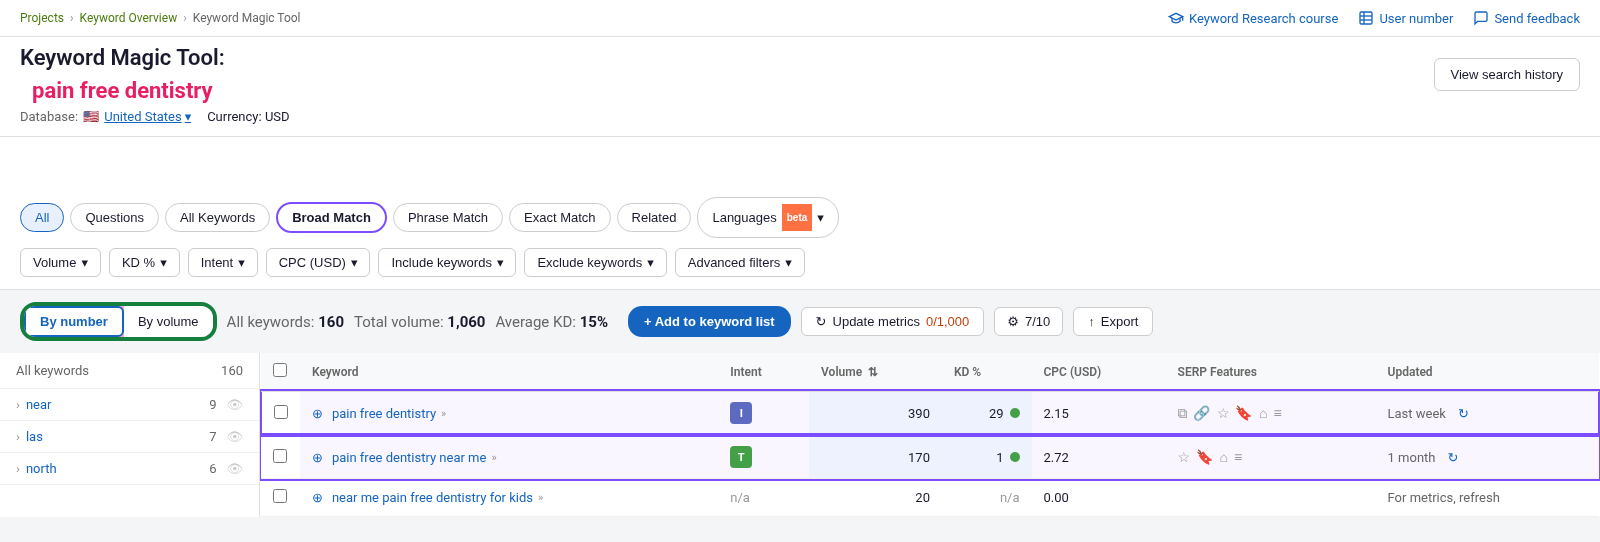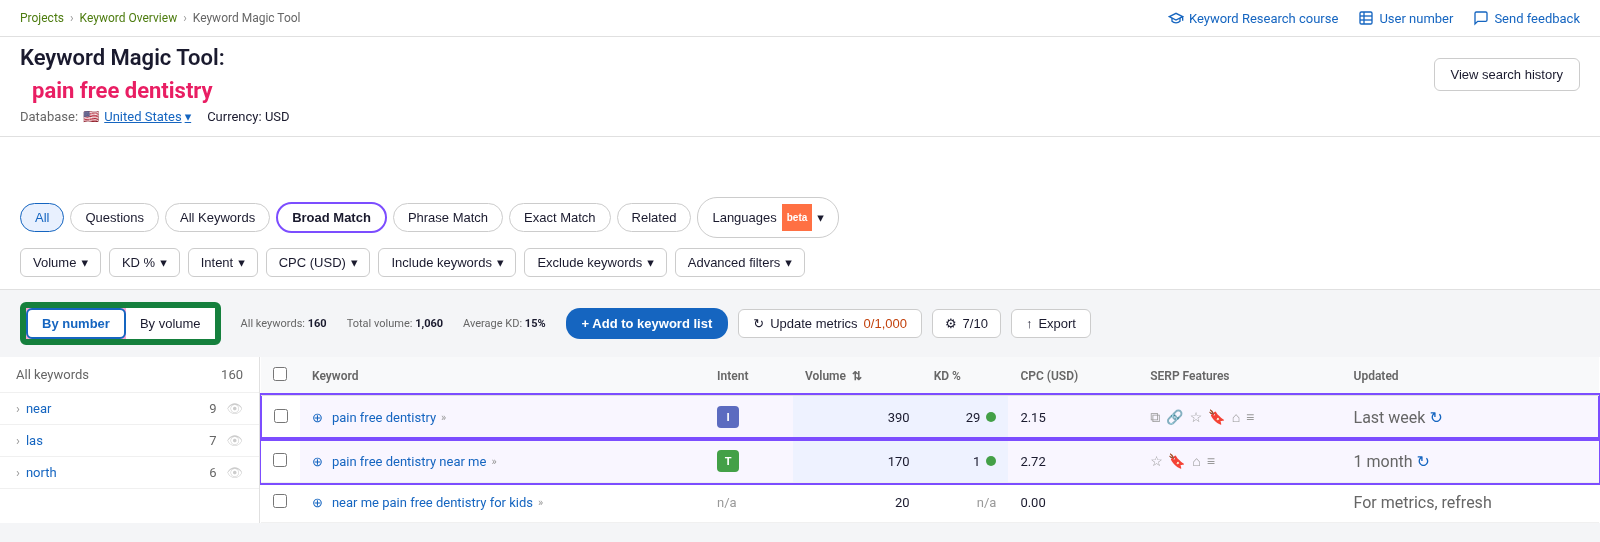--- a/index.html
+++ b/index.html
@@ -27,24 +27,24 @@
     .tab-btn { padding: 6px 14px; border-radius: 20px; border: 1px solid #ccc; background: #fff; color: #1a1a2e; font-size: 13px; cursor: pointer; white-space: nowrap; }
     .tab-btn.active { background: #fff; border: 2px solid #7c4dff; color: #1a1a2e; font-weight: 600; }
     .tab-btn.all-active { background: #e8f0fe; border: 1px solid #1565c0; color: #1565c0; }
     .tab-btn.languages { display: flex; align-items: center; gap: 5px; }
     .beta-badge { background: #ff7043; color: #fff; font-size: 10px; padding: 8px 5px; border-radius: 0; font-weight: 600; }
 
     .filters-row { display: flex; align-items: center; gap: 8px; flex-wrap: wrap; }
     .filter-dropdown { display: flex; align-items: center; gap: 5px; padding: 6px 12px; border: 1px solid #ccc; border-radius: 6px; background: #fff; color: #1a1a2e; font-size: 13px; cursor: pointer; }
 
     .toolbar-section { background: #f4f5f7; padding: 12px 20px; display: flex; align-items: center; gap: 10px; flex-wrap: wrap; }
-    .group-btns { display: flex; border: 6px solid #15803d; border-radius: 6px; overflow: hidden; background: #f9a8d4; }
+    .group-btns { display: flex; border: 4px solid #15803d; border-radius: 16px; overflow: hidden; background: #f9a8d4; }
     .group-btn { padding: 6px 14px; border: none; background: #fff; color: #1a1a2e; font-size: 13px; cursor: pointer; }
     .group-btn.active { background: #fff; border: 2px solid #1565c0; color: #1565c0; font-weight: 600; border-radius: 6px; }
-    .stats-text { color: #666; font-size: 11px; margin-left: 10px; }
+    .stats-text { color: #666; font-size: 15px; }
     .stats-text strong { color: #1a1a2e; }
     .add-keyword-btn { background: #1565c0; color: #fff; border: none; border-radius: 14px; padding: 8px 16px; font-size: 13px; font-weight: 600; cursor: pointer; display: flex; align-items: center; gap: 6px; margin-left: 10px; }
     .update-btn { display: flex; align-items: center; gap: 6px; padding: 6px 14px; border: 1px solid #ccc; border-radius: 6px; background: #fff; color: #1a1a2e; font-size: 13px; cursor: pointer; }
     .gear-btn { display: flex; align-items: center; gap: 6px; padding: 6px 12px; border: 1px solid #ccc; border-radius: 6px; background: #fff; color: #1a1a2e; font-size: 13px; cursor: pointer; }
     .export-btn { display: flex; align-items: center; gap: 6px; padding: 6px 14px; border: 1px solid #ccc; border-radius: 6px; background: #fff; color: #1a1a2e; font-size: 13px; cursor: pointer; }
 
     .main-content { display: flex; background: #f4f5f7; }
 
     .sidebar { width: 260px; min-width: 200px; background: #fff; border-right: 1px solid #e0e0e0; padding: 0; }
     .sidebar-header { display: flex; justify-content: space-between; align-items: center; padding: 10px 16px; font-size: 13px; color: #666; border-bottom: 1px solid #f0f0f0; }
@@ -69,21 +69,21 @@
     .intent-badge { display: inline-flex; align-items: center; justify-content: center; width: 22px; height: 22px; border-radius: 4px; font-size: 11px; font-weight: 700; color: #fff; }
     .intent-i { background: #5c6bc0; }
     .intent-t { background: #43a047; }
 
     .volume-cell { text-align: right; font-size: 13px; }
     .kd-cell { display: flex; align-items: center; gap: 6px; justify-content: flex-end; }
     .kd-dot { width: 10px; height: 10px; border-radius: 50%; }
     .kd-green { background: #43a047; }
 
     .serp-icons { display: flex; align-items: center; gap: 6px; color: #999; font-size: 14px; }
-    .updated-cell { color: #666; font-size: 16px; display: flex; align-items: center; gap: 4px; white-space: nowrap; }
+    .updated-cell { color: #666; font-size: 13px; display: flex; align-items: center; gap: 12px; white-space: nowrap; }
     .refresh-icon { color: #1565c0; }
 
     .checkbox { width: 14px; height: 14px; cursor: pointer; }
 
     .volume-col-highlight { background: #eef2ff; }
     .kd-col-highlight { background: #eef2ff; }
 
     .na-text { color: #999; }
 
     .sort-icon { margin-left: 3px; }

